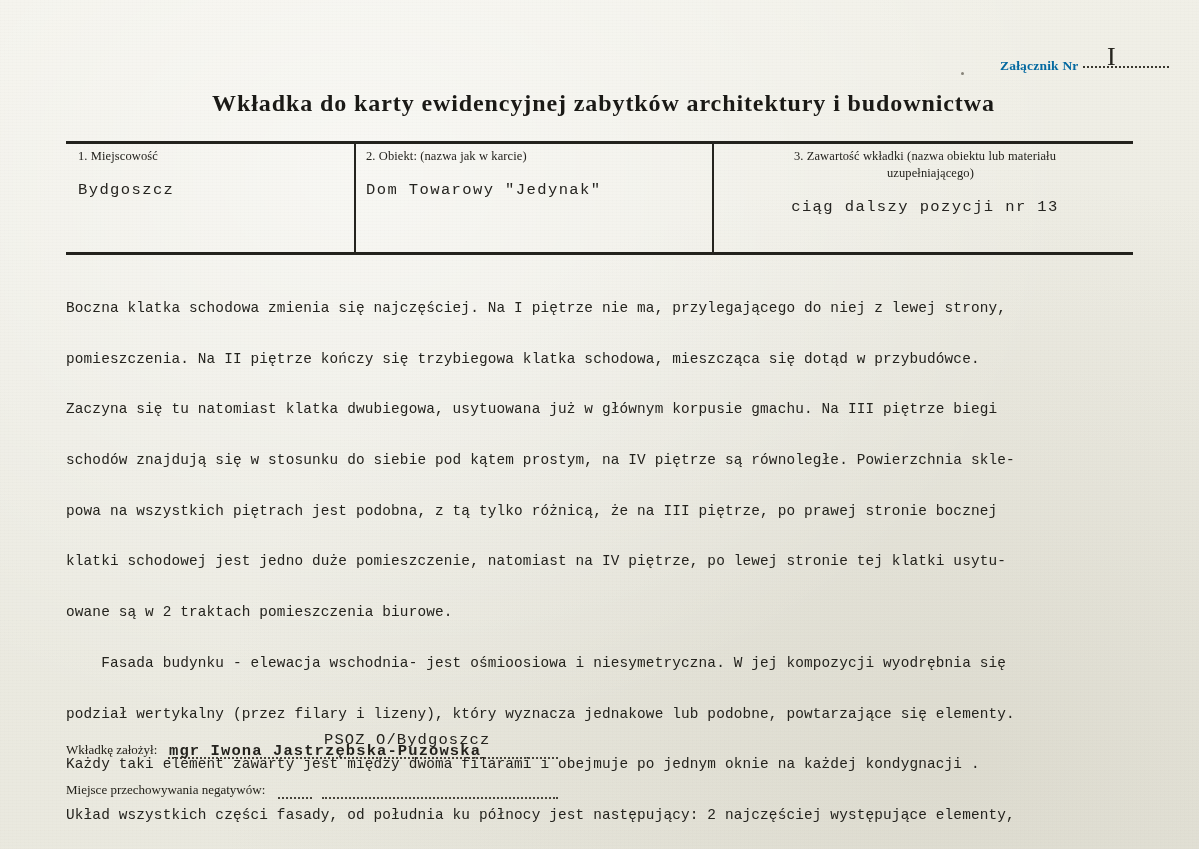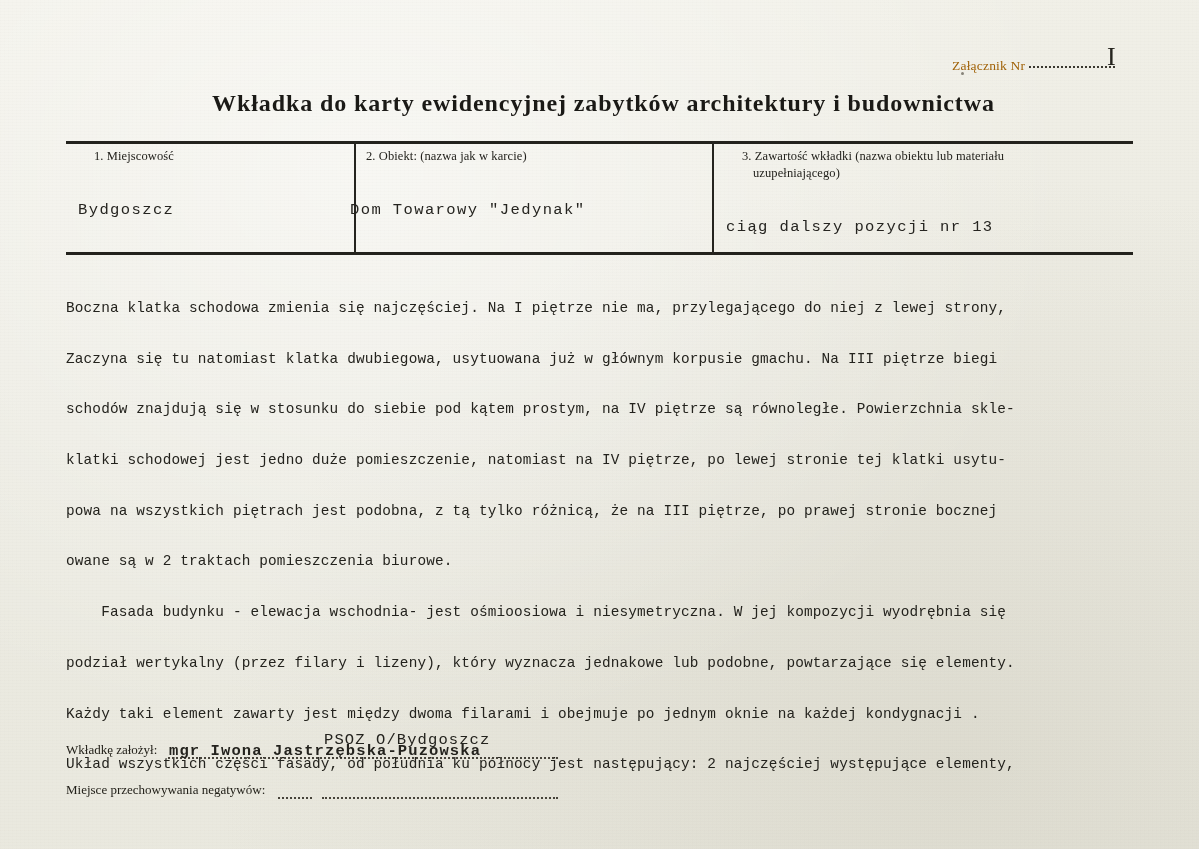--- a/index.html
+++ b/index.html
@@ -33,26 +33,26 @@
     pointer-events: none;
   }
   .sheet {
     position: absolute;
     inset: 0;
   }
 
   
   .annex {
     position: absolute;
-    left: 952px;
+    left: 1000px;
     top: 58px;
     font-family: "Liberation Serif", serif;
     font-size: 13.5px;
-    font-weight: normal;
-    color: #a16207;
+    font-weight: bold;
+    color: #0369a1;
     letter-spacing: 0.2px;
     white-space: nowrap;
   }
   .annex .dots {
     display: inline-block;
     width: 86px;
     border-bottom: 2px dotted #3a382f;
     margin-left: 4px;
     vertical-align: 2px;
   }
@@ -115,37 +115,36 @@
     background: #25241f;
   }
   .vline.v1 { left: 354px; }
   .vline.v2 { left: 712px; }
 
   .cell {
     position: absolute;
     top: 148px;
   }
   .cell-1 { left: 78px; width: 268px; }
-  .cell-2 { left: 350px; width: 338px; }
-  .cell-3 { left: 726px; width: 398px; }
+  .cell-2 { left: 366px; width: 338px; }
+  .cell-3 { left: 726px; width: 398px; text-align: center; }
 
   .cell-label {
     font-family: "Liberation Serif", serif;
     font-size: 12.5px;
     color: #22211c;
     line-height: 1.35;
     letter-spacing: 0.1px;
-    margin-left: 16px;
   }
   .cell-label .cont {
     display: block;
     padding-left: 11px;
   }
   .cell-value {
-    margin-top: 36px;
+    margin-top: 16px;
     font-family: "Liberation Mono", monospace;
     font-size: 15.5px;
     color: #252420;
     letter-spacing: 1.4px;
     white-space: pre;
   }
   .cell-3 .cell-value { }
 
   
   .body-text {
@@ -238,24 +237,25 @@
     <div class="cell-value">Dom Towarowy "Jedynak"</div>
   </div>
 
   <div class="cell cell-3">
     <div class="cell-label"><span>3. Zawartość wkładki (nazwa obiektu lub materiału</span><span class="cont">uzupełniającego)</span></div>
     <div class="cell-value">ciąg dalszy pozycji nr 13</div>
   </div>
 
   <div class="body-text">
     <span class="ln">Boczna klatka schodowa zmienia się najczęściej. Na I piętrze nie ma, przylegającego do niej z lewej strony,</span>
+    <span class="ln">pomieszczenia. Na II piętrze kończy się trzybiegowa klatka schodowa, mieszcząca się dotąd w przybudówce.</span>
     <span class="ln">Zaczyna się tu natomiast klatka dwubiegowa, usytuowana już w głównym korpusie gmachu. Na III piętrze biegi</span>
     <span class="ln">schodów znajdują się w stosunku do siebie pod kątem prostym, na IV piętrze są równoległe. Powierzchnia skle-</span>
+    <span class="ln">powa na wszystkich piętrach jest podobna, z tą tylko różnicą, że na III piętrze, po prawej stronie bocznej</span>
     <span class="ln">klatki schodowej jest jedno duże pomieszczenie, natomiast na IV piętrze, po lewej stronie tej klatki usytu-</span>
-    <span class="ln">powa na wszystkich piętrach jest podobna, z tą tylko różnicą, że na III piętrze, po prawej stronie bocznej</span>
     <span class="ln">owane są w 2 traktach pomieszczenia biurowe.</span>
     <span class="ln">    Fasada budynku - elewacja wschodnia- jest ośmioosiowa i niesymetryczna. W jej kompozycji wyodrębnia się</span>
     <span class="ln">podział wertykalny (przez filary i lizeny), który wyznacza jednakowe lub podobne, powtarzające się elementy.</span>
     <span class="ln">Każdy taki element zawarty jest między dwoma filarami i obejmuje po jednym oknie na każdej kondygnacji .</span>
     <span class="ln">Układ wszystkich części fasady, od południa ku północy jest następujący: 2 najczęściej występujące elementy,</span>
     
     
     
     
     

